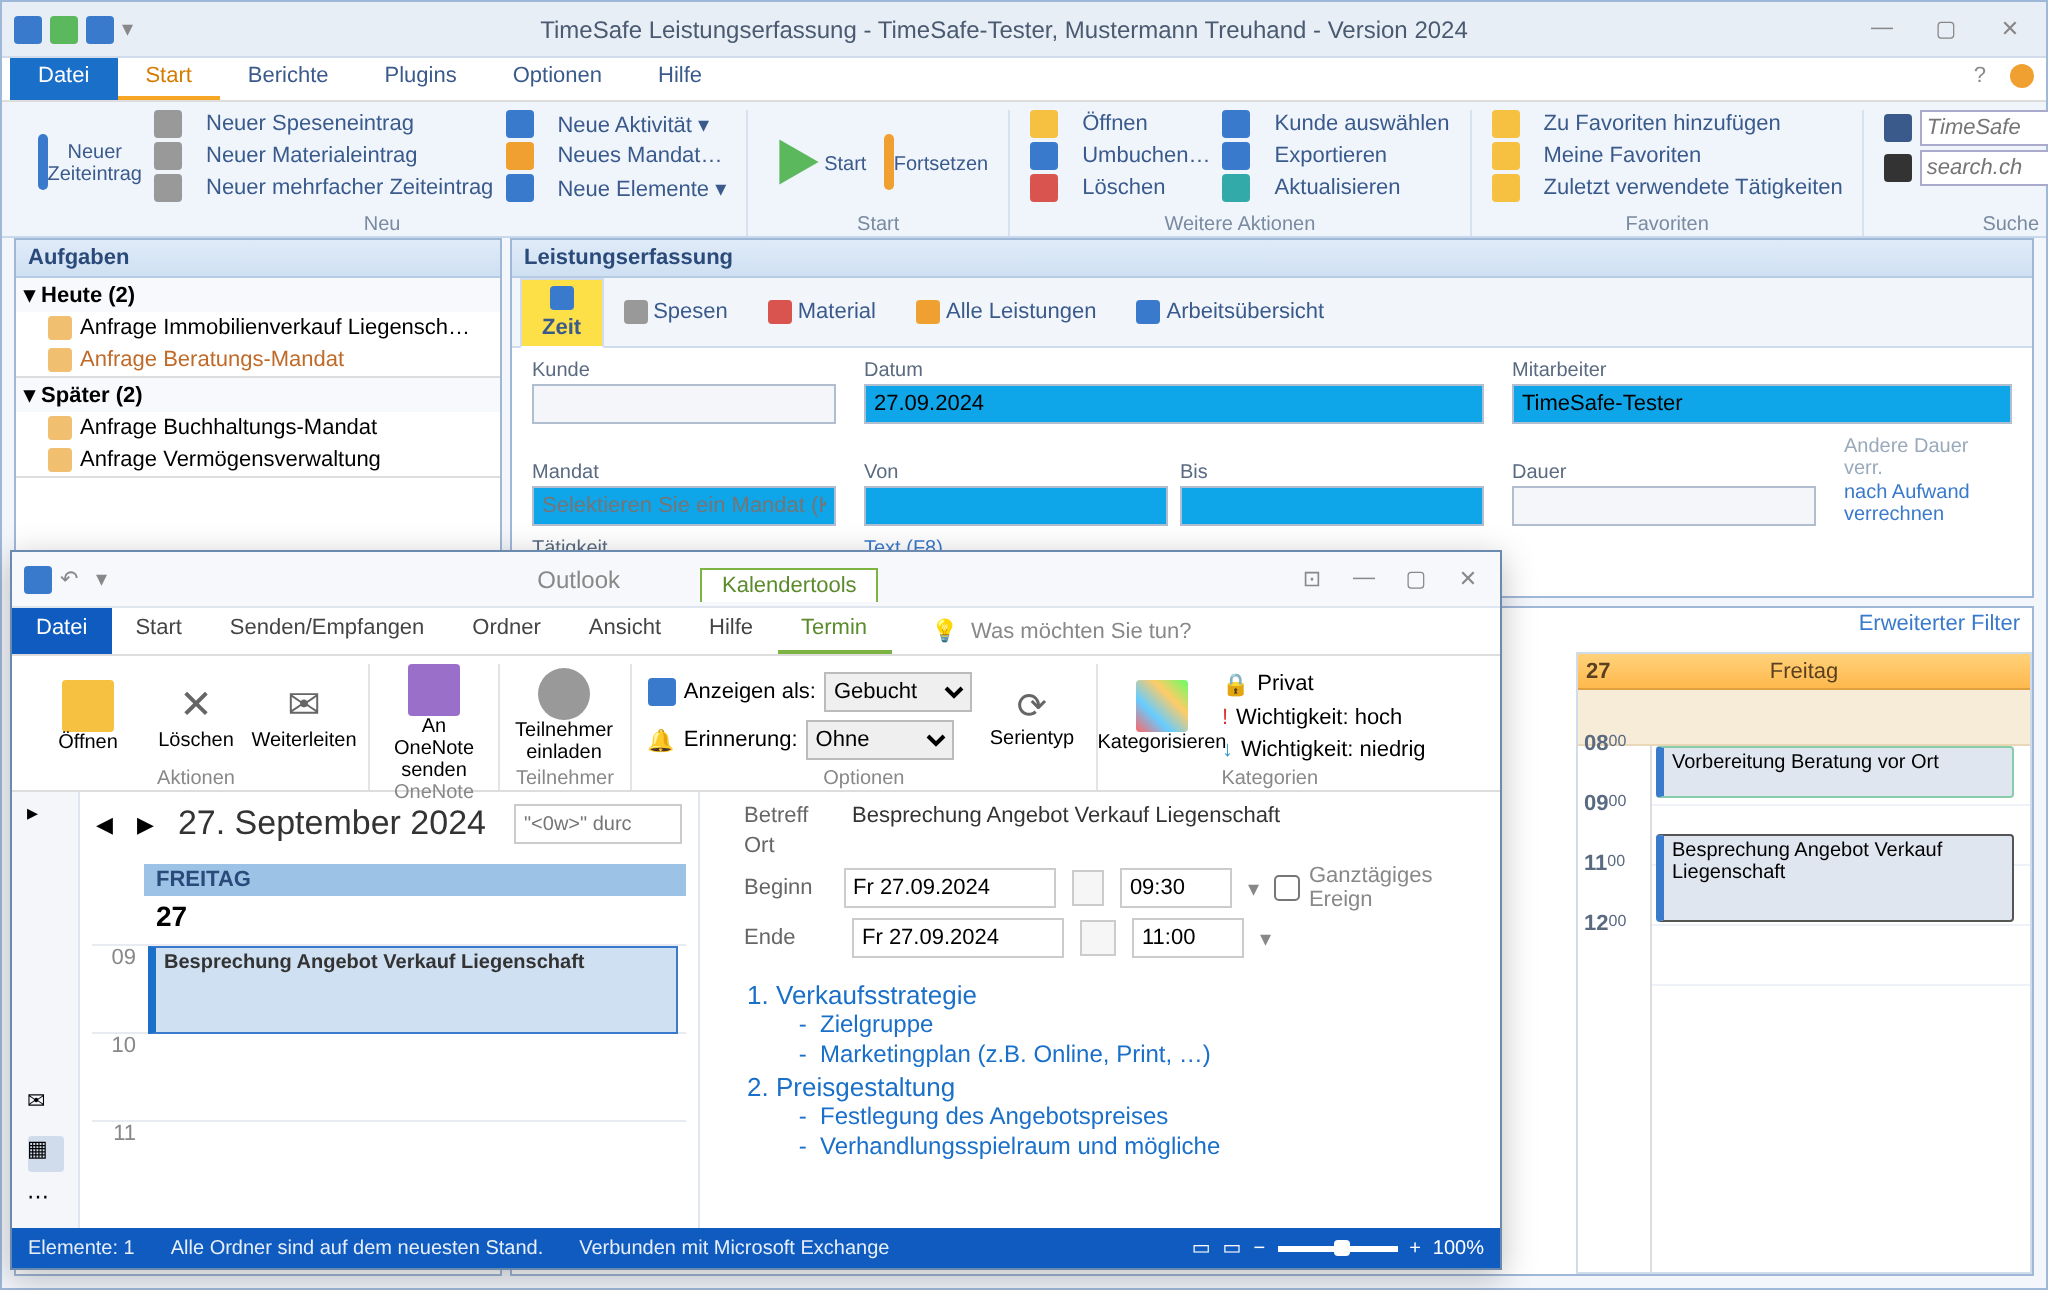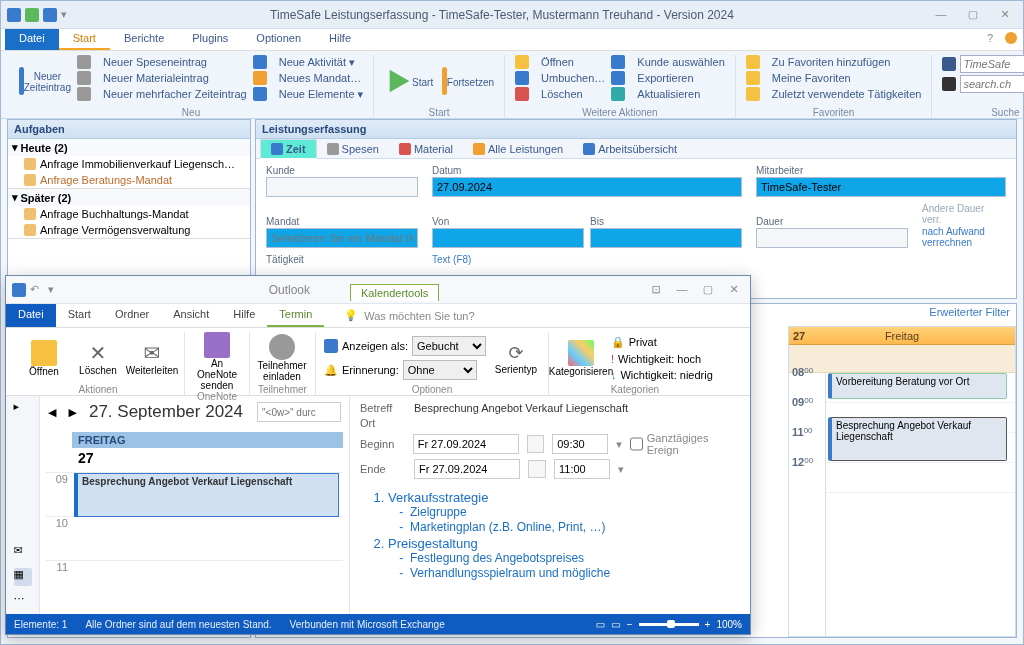--- a/index.html
+++ b/index.html
@@ -43,21 +43,21 @@
 .ts-left .grp-h { background: #f7f9fc; padding: 2px 4px; font-weight: 600; font-size: 11px; display:flex; align-items:center; gap:3px;}
 .ts-left .task { padding: 2px 4px 2px 16px; display:flex; align-items:center; gap:4px; white-space:nowrap; overflow:hidden; text-overflow:ellipsis;}
 .ts-left .task.sel { color:#c06a2a; }
 .ts-left .task .ti { width:12px;height:12px;background:#f0c070;border-radius:2px; }
 
 .ts-main { flex: 1; display:flex; flex-direction:column; gap:4px;}
 .ts-panel { background:#fff; border:1px solid #9fb8d8; }
 .ts-panel .phdr { background:linear-gradient(#e0ebf8,#cfe0f3); padding:3px 6px; color:#2a4a7a; font-weight:600; border-bottom:1px solid #b6cbe4;}
 .ts-tabs { display:flex; gap:0; border-bottom:1px solid #d0dcec; background:#f2f6fb; padding-left:4px;}
 .ts-tabs .tt { padding:3px 10px; color:#3a5a8c; cursor:pointer; display:flex; align-items:center; gap:3px;}
-.ts-tabs .tt.act { background:#5eead4; border:1px solid #d0dcec; border-bottom:1px solid #fff; margin-bottom:-1px; font-weight:600;}
+.ts-tabs .tt.act { background:#fde047; border:1px solid #d0dcec; border-bottom:1px solid #fff; margin-bottom:-1px; font-weight:600;flex-direction:column;}
 .ts-tabs .tt .ti{width:12px;height:12px;}
 .ts-form { padding:6px 10px; display:grid; grid-template-columns: 1fr 1fr 1fr 1fr; gap:6px 14px; align-items:end;}
 .ts-form .fld { display:flex; flex-direction:column; gap:1px;}
 .ts-form label { font-size:10px; color:#5a6a80;}
 .ts-form input, .ts-form select { height:20px; border:1px solid #b0bed0; font-size:11px; padding:0 4px; background:#0ea5e9;}
 .ts-form input[readonly]{ background:#f4f6f9; color:#999;}
 .ts-link { color:#3a7acc; font-size:10px; cursor:pointer;}
 .ts-link.dis { color:#9ab; cursor:default;}
 
 .ts-cal { flex:1; display:flex; position:relative;}
@@ -114,21 +114,21 @@
 .ol-left .dayh{ background:#9cc3e6; margin:4px 6px 0 32px; padding:2px 6px; font-size:11px; color:#2a4a7a; font-weight:600;}
 .ol-left .daynum{ margin:0 6px 4px 32px; padding:2px 6px; font-size:14px; font-weight:600;}
 .ol-left .cal{ position:relative; flex:1; overflow:hidden; margin:0 6px 0 6px;}
 .ol-left .row{height:44px;border-top:1px solid #e8ecf2;display:flex;}
 .ol-left .hr{width:26px;text-align:right;font-size:11px;color:#888;padding-right:4px;}
 .ol-left .cell{flex:1;position:relative;}
 .ol-left .evt{position:absolute;top:0;left:2px;right:4px;height:44px;background:#cfe0f3;border:1px solid #3a7acc;border-left:4px solid #1a6fc9;font-size:10px;padding:2px 4px;font-weight:600;color:#333;}
 
 .ol-right{flex:1;padding:6px 10px;display:flex;flex-direction:column;gap:3px;overflow:hidden;}
 .ol-right .frow{display:flex;align-items:center;gap:8px;font-size:11px;}
-.ol-right .flbl{width:46px;color:#666;}
+.ol-right .flbl{width:46px;color:#666;margin-left:12px;}
 .ol-right .fval{flex:1;color:#333;}
 .ol-right input{height:20px;border:1px solid #ccc;font-size:11px;padding:0 4px;}
 .ol-right .dt{width:106px;}
 .ol-right .tm{width:56px;}
 .ol-right .iconbtn{width:18px;height:18px;border:1px solid #ccc;background:#f6f6f6;}
 .ol-right .chk{display:flex;align-items:center;gap:4px;color:#888;}
 .ol-right ol{margin:8px 0 0 28px;color:#1a6fc9;font-size:13px;}
 .ol-right ol li{margin-bottom:2px;}
 .ol-right ul{list-style:'-  ';margin-left:22px;color:#1a6fc9;font-size:12px;}
 .ol-right ul li{margin-bottom:1px;}
@@ -452,20 +452,21 @@
       <span>⊡</span>
       <span>—</span>
       <span>▢</span>
       <span>✕</span>
     </div>
   </div>
 
   <div class="ol-menubar">
     <div class="mitem file">Datei</div>
     <div class="mitem">Start</div>
+    <div class="mitem">Senden/Empfangen</div>
     <div class="mitem">Ordner</div>
     <div class="mitem">Ansicht</div>
     <div class="mitem">Hilfe</div>
     <div class="mitem term">Termin</div>
     <div class="tell">
         <span class="bulb">💡</span>
         <span>Was möchten Sie tun?</span>
       </div>
   </div>
 

